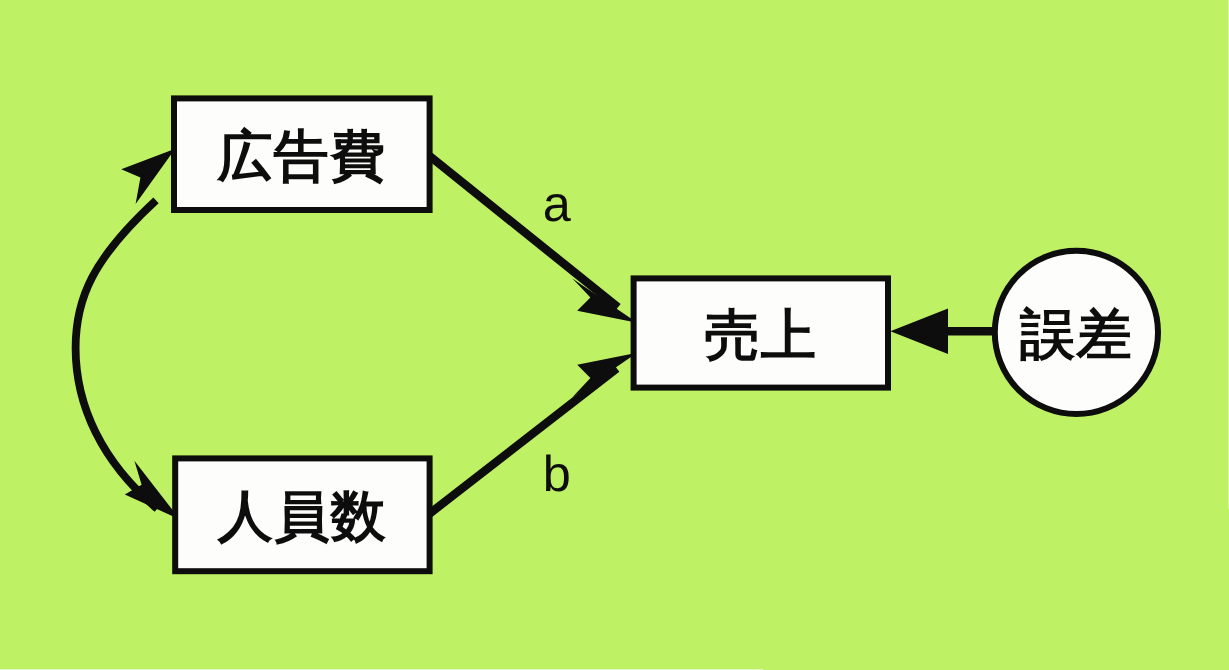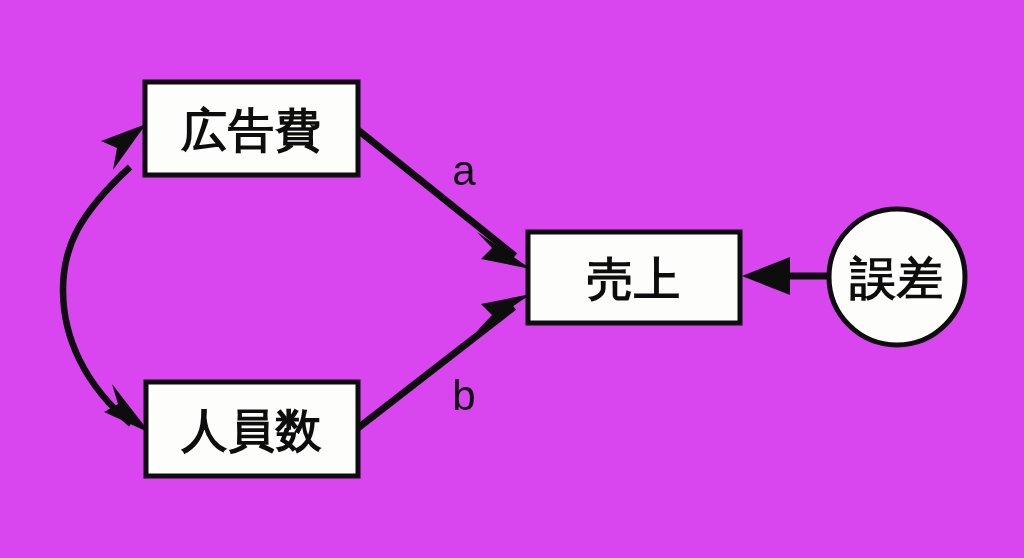--- a/index.html
+++ b/index.html
@@ -7,21 +7,21 @@
     padding: 0;
     background: #ffffff;
   }
   body {
     font-family: "Liberation Sans", "DejaVu Sans", sans-serif;
   }
   #canvas {
     position: relative;
     width: 1024px;
     height: 558px;
-    background: #d946ef;
+    background: #bef264;
     overflow: hidden;
   }
   #diagram-svg {
     position: absolute;
     left: 0;
     top: 0;
     width: 1024px;
     height: 558px;
     display: block;
   }

